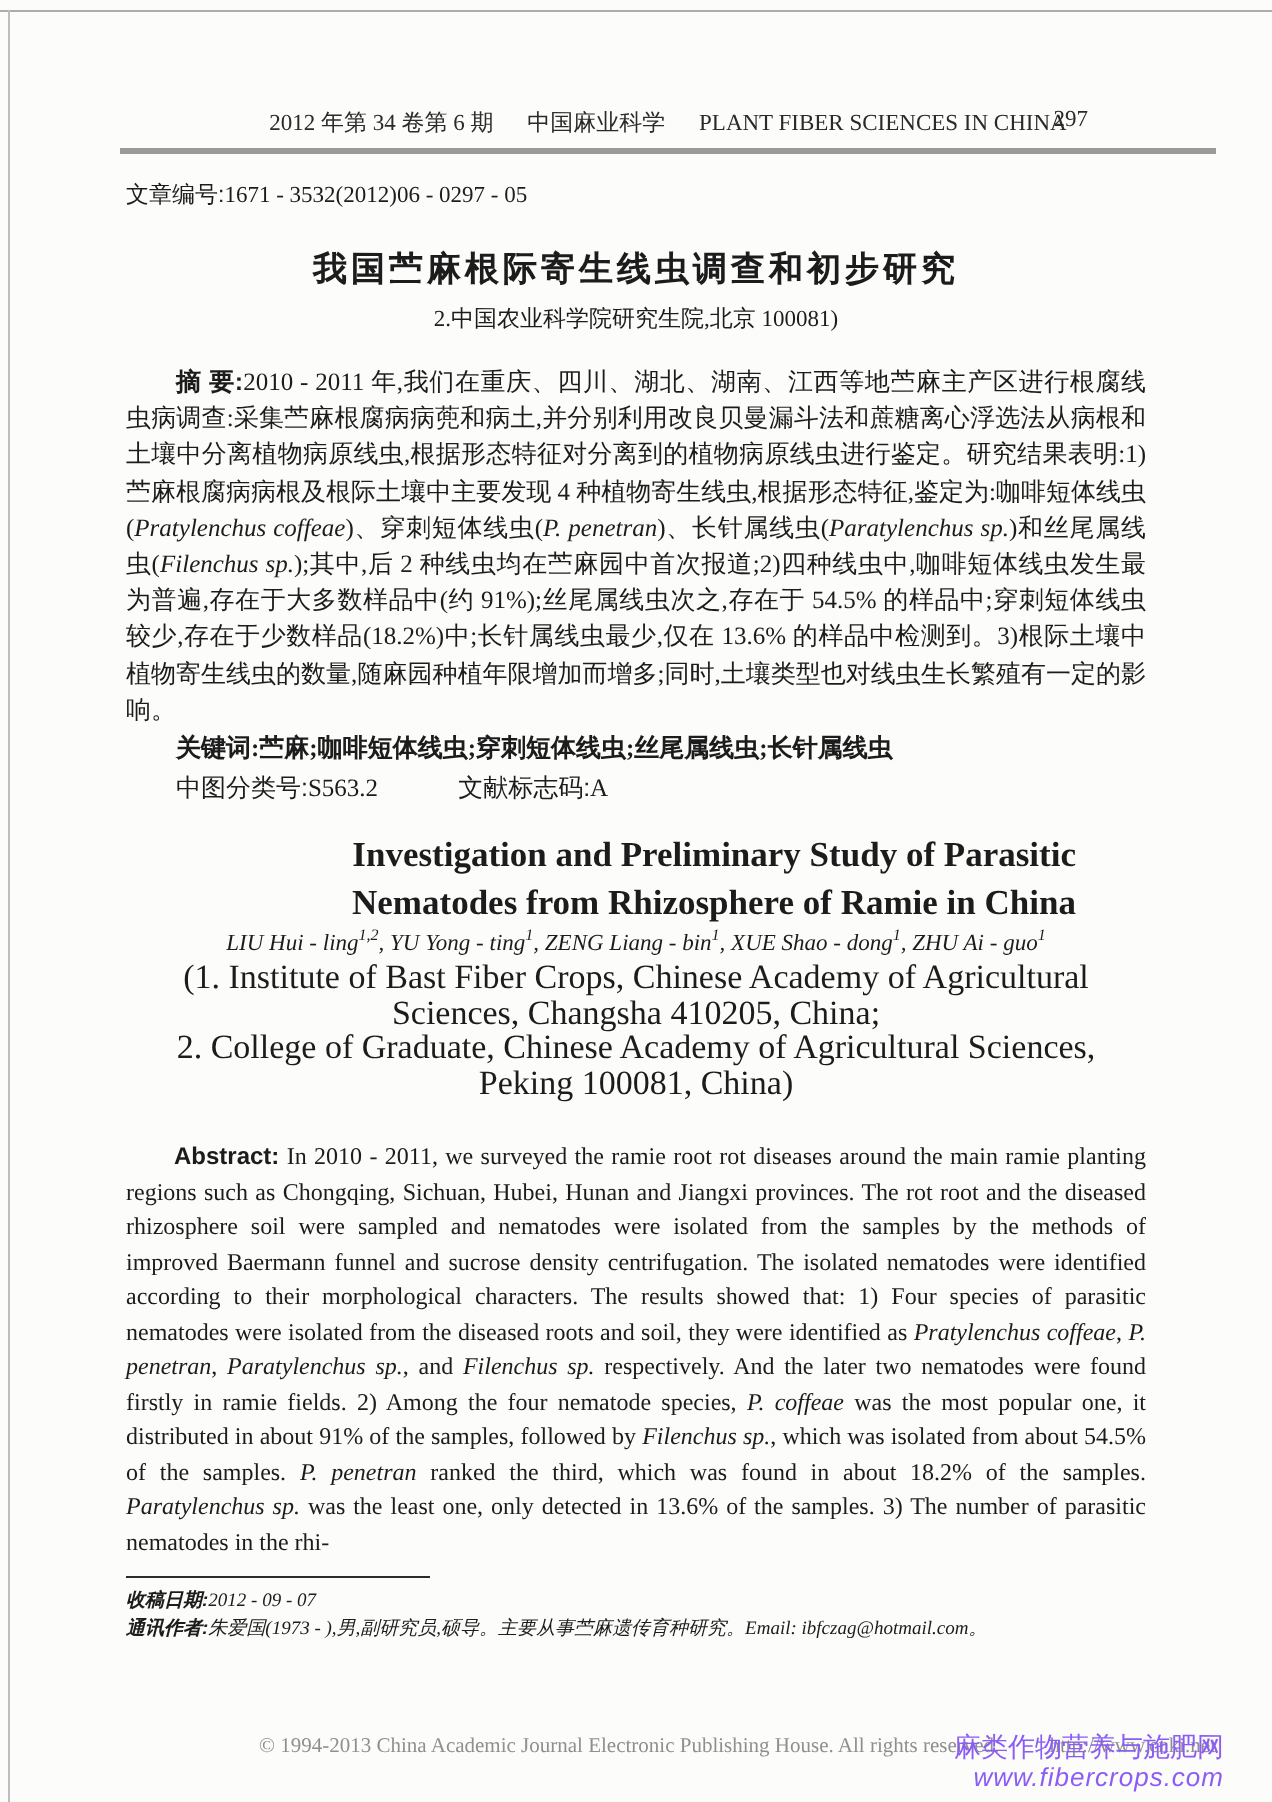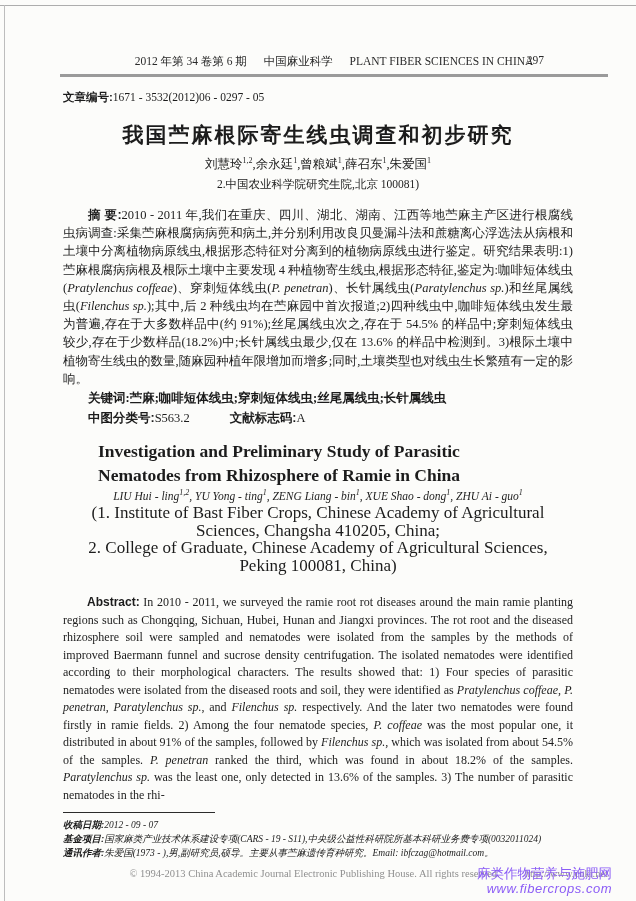--- a/index.html
+++ b/index.html
@@ -14,41 +14,41 @@
   .journal-header{
     position:relative;margin:54px 28px 0 60px;
     font-size:11.5px;text-align:center;white-space:nowrap;color:#2a2a2a;
   }
   .journal-header .seg{margin:0 7px;}
   .journal-header .pagenum{position:absolute;right:64px;top:0;}
   .header-rule{margin:5px 28px 0 60px;height:3px;background:#9a9a9a;}
 
   .content{width:510px;margin:0 auto;}
   .article-id{margin-top:13px;font-size:11.5px;}
-  .label-hei{font-family:"Liberation Sans",sans-serif;font-weight:bold;margin-top:42px;}
+  .label-hei{font-family:"Liberation Sans",sans-serif;font-weight:normal;margin-top:42px;}
 
   .title-cn{
     margin:16px 0 0 0;text-align:center;
     font-family:"Liberation Sans",sans-serif;font-weight:bold;
-    font-size:21px;line-height:28px;letter-spacing:2px;
+    font-size:17px;line-height:28px;letter-spacing:2px;
   }
   .authors-cn{margin-top:7px;text-align:center;font-size:12.5px;}
   .affil-cn{margin-top:2px;text-align:center;font-size:11.5px;line-height:19px;}
 
   .abstract-cn{
     margin:12px 0 0 0;text-align:justify;text-indent:2em;
     font-size:12.5px;line-height:18.2px;
   }
   .keywords{margin:2px 0 0 0;text-indent:2em;font-size:12.5px;line-height:17px;
     font-family:Liberation Serif, serif;font-weight:bold;}
   .clc{margin:3px 0 0 0;text-indent:2em;font-size:12.5px;line-height:17px;}
   .clc .gap{display:inline-block;width:40px;}
 
   .title-en{
-    margin:12px auto 0 auto;max-width:440px;text-align:left;
+    margin:12px auto 0 auto;max-width:440px;text-align:right;
     font-weight:bold;font-size:17.5px;line-height:24px;
   }
   .authors-en{margin-top:3px;text-align:center;font-size:11.5px;font-style:italic;}
   .affil-en{margin-top:2px;text-align:center;font-size:17px;line-height:17.5px;}
 
   .abstract-en{
     margin:20px 0 0 0;text-align:justify;text-indent:2em;
     font-size:12px;line-height:17.5px;
   }
   sup{font-size:8px;line-height:0;}
@@ -85,21 +85,20 @@
   </div>
   <div class="header-rule"></div>
 
   <div class="content">
     <div class="article-id">
       <span class="label-hei">文章编号:</span><span>1671 - 3532(2012)06 - 0297 - 05</span>
     </div>
 
     <h1 class="title-cn">我国苎麻根际寄生线虫调查和初步研究</h1>
 
-    <div class="authors-cn"><span>刘慧玲</span><sup>1,2</sup><span>,余永廷</span><sup>1</sup><span>,曾粮斌</span><sup>1</sup><span>,薛召东</span><sup>1</sup><span>,朱爱国</span><sup>1</sup></div>
 
     <div class="affil-cn">
       <div>2.中国农业科学院研究生院,北京 100081)</div>
     </div>
 
     <p class="abstract-cn"><span class="b">摘  要:</span><span>2010 - 2011 年,我们在重庆、四川、湖北、湖南、江西等地苎麻主产区进行根腐线虫病调查:采集苎麻根腐病病蔸和病土,并分别利用改良贝曼漏斗法和蔗糖离心浮选法从病根和土壤中分离植物病原线虫,根据形态特征对分离到的植物病原线虫进行鉴定。研究结果表明:1)苎麻根腐病病根及根际土壤中主要发现 4 种植物寄生线虫,根据形态特征,鉴定为:咖啡短体线虫(</span><span style="font-style: italic;">Pratylenchus coffeae</span><span>)、穿刺短体线虫(</span><span style="font-style: italic;">P. penetran</span><span>)、长针属线虫(</span><span style="font-style: italic;">Paratylenchus sp.</span><span>)和丝尾属线虫(</span><span style="font-style: italic;">Filenchus sp.</span><span>);其中,后 2 种线虫均在苎麻园中首次报道;2)四种线虫中,咖啡短体线虫发生最为普遍,存在于大多数样品中(约 91%);丝尾属线虫次之,存在于 54.5% 的样品中;穿刺短体线虫较少,存在于少数样品(18.2%)中;长针属线虫最少,仅在 13.6% 的样品中检测到。3)根际土壤中植物寄生线虫的数量,随麻园种植年限增加而增多;同时,土壤类型也对线虫生长繁殖有一定的影响。</span></p>
 
     <p class="keywords">
       <span>关键词:</span><span>苎麻;咖啡短体线虫;穿刺短体线虫;丝尾属线虫;长针属线虫</span>
     </p>
@@ -116,21 +115,20 @@
       <div>(1. Institute of Bast Fiber Crops, Chinese Academy of Agricultural Sciences, Changsha 410205, China;</div>
       <div>2. College of Graduate, Chinese Academy of Agricultural Sciences, Peking 100081, China)</div>
     </div>
 
     <p class="abstract-en"><span class="b">Abstract:</span><span> In 2010 - 2011, we surveyed the ramie root rot diseases around the main ramie planting regions such as Chongqing, Sichuan, Hubei, Hunan and Jiangxi provinces. The rot root and the diseased rhizosphere soil were sampled and nematodes were isolated from the samples by the methods of improved Baermann funnel and sucrose density centrifugation. The isolated nematodes were identified according to their morphological characters. The results showed that: 1) Four species of parasitic nematodes were isolated from the diseased roots and soil, they were identified as </span><span style="font-style: italic;">Pratylenchus coffeae</span><span>, </span><span style="font-style: italic;">P. penetran</span><span>, </span><span style="font-style: italic;">Paratylenchus sp.</span><span>, and </span><span style="font-style: italic;">Filenchus sp.</span><span> respectively. And the later two nematodes were found firstly in ramie fields. 2) Among the four nematode species, </span><span style="font-style: italic;">P. coffeae</span><span> was the most popular one, it distributed in about 91% of the samples, followed by </span><span style="font-style: italic;">Filenchus sp.</span><span>, which was isolated from about 54.5% of the samples. </span><span style="font-style: italic;">P. penetran</span><span> ranked the third, which was found in about 18.2% of the samples. </span><span style="font-style: italic;">Paratylenchus sp.</span><span> was the least one, only detected in 13.6% of the samples. 3) The number of parasitic nematodes in the rhi-</span></p>
 
     <div class="footnote-rule"></div>
 
     <div class="footnotes">
       <p><span class="b">收稿日期:</span><span>2012 - 09 - 07</span></p>
-      <p><span class="b">基金项目:</span><span>国家麻类产业技术体系建设专项(CARS - 19 - S11),中央级公益性科研院所基本科研业务费专项(0032011024)</span></p>
       <p><span class="b">通讯作者:</span><span>朱爱国(1973 - ),男,副研究员,硕导。主要从事苎麻遗传育种研究。Email: ibfczag@hotmail.com。</span></p>
     </div>
   </div>
 
   <div class="bottom-bar">
     <span>© 1994-2013 China Academic Journal Electronic Publishing House. All rights reserved.</span>
     <span>http://www.cnki.net</span>
   </div>
 
   <div class="watermark">

